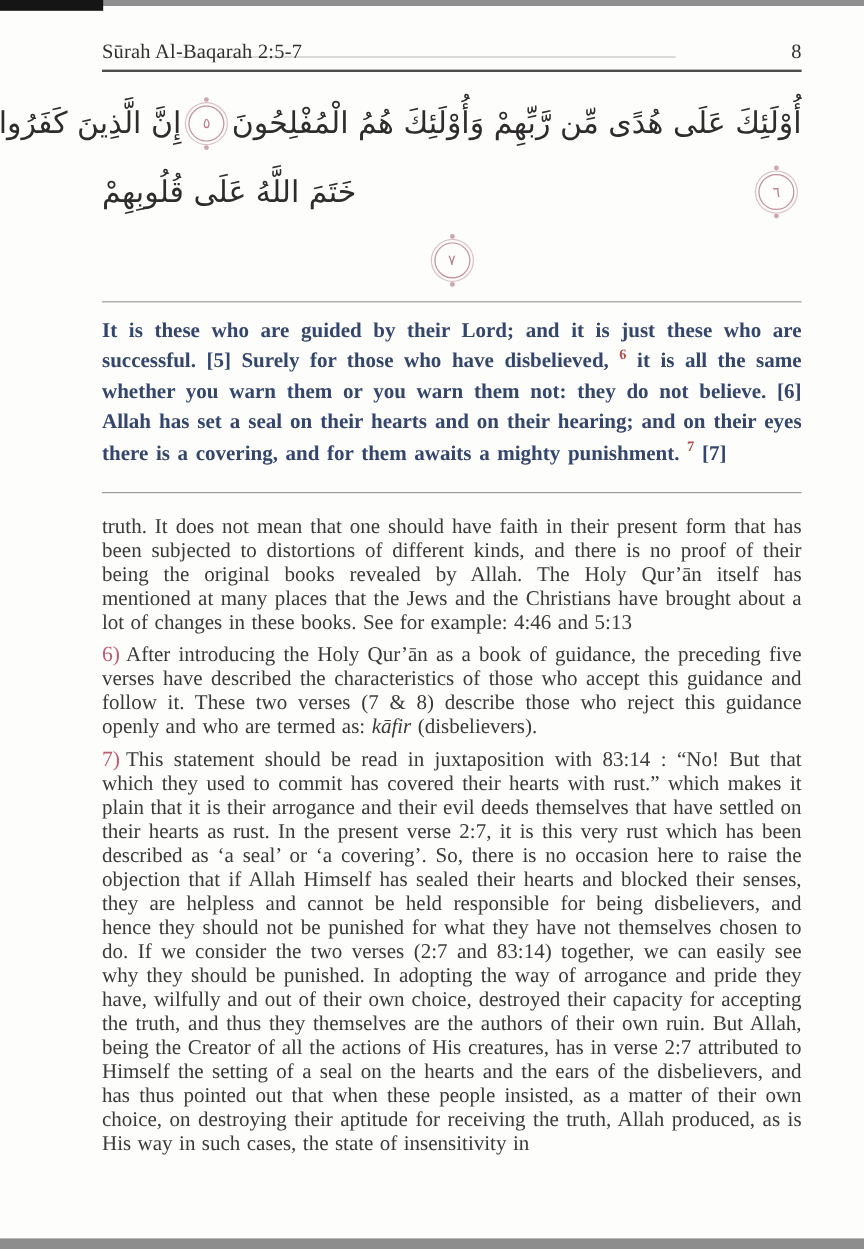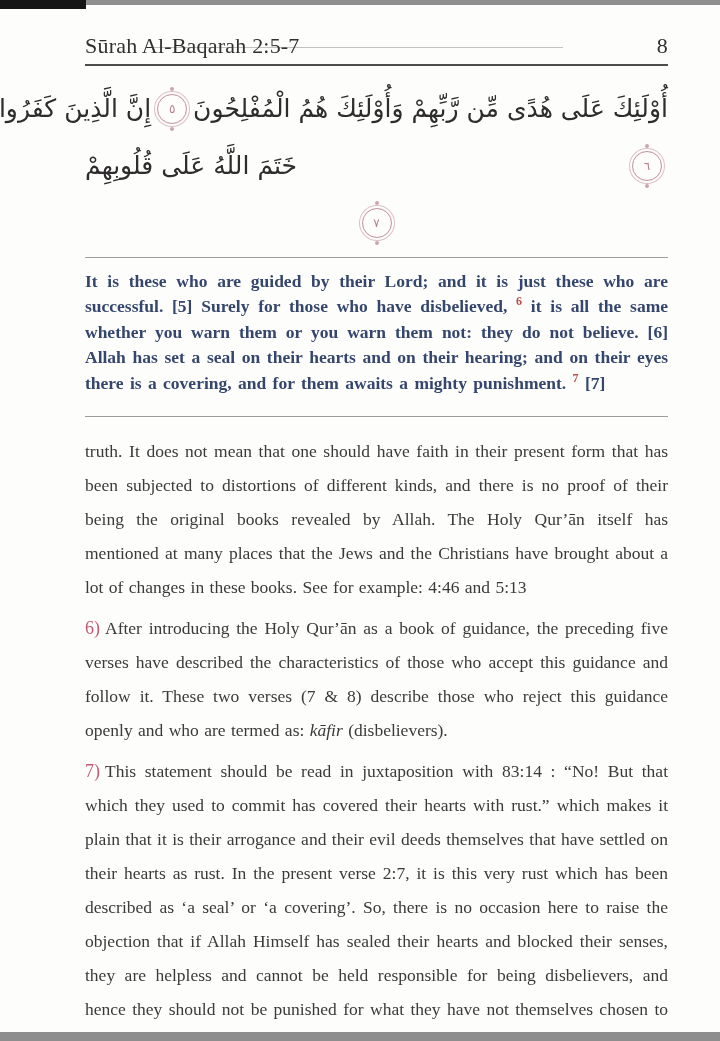--- a/index.html
+++ b/index.html
@@ -21,21 +21,21 @@
   .scan-bar-bottom {
     position: absolute; top: 1032px; left: 0; width: 720px; height: 9px;
     background: #8d8d8d;
   }
   .content {
     position: absolute; left: 85px; top: 0; width: 583px;
   }
   .page-header {
     margin-top: 33px;
     display: flex; justify-content: space-between; align-items: center;
-    font-size: 22px; color: #303030; letter-spacing: 0.2px;
+    font-size: 17px; color: #303030; letter-spacing: 0.2px;
   }
   .header-artifact-line {
     position: absolute; left: 148px; top: 47px; width: 415px; height: 1px;
     background: #c2c2c2;
   }
   .header-rule {
     margin-top: 5px; height: 2px; background: #4d4d4d;
   }
   .arabic-block {
     direction: rtl; margin-top: 14px;
@@ -78,21 +78,21 @@
     color: #35466d;
     word-spacing: 2px;
   }
   .translation .fn-sup {
     font-size: 12px; vertical-align: super; line-height: 0;
     font-weight: bold;
   }
   .commentary { margin-top: 17px; }
   .commentary p {
     margin: 1px 0 7px 0;
-    font-size: 17.5px; line-height: 34px;
+    font-size: 17.5px; line-height: 20px;
     text-align: justify;
     color: #3b3a38;
     word-spacing: 1px;
   }
   .commentary .fn-marker {
     font-size: 18px;
     padding-right: 5px;
   }
   .commentary .italic { font-style: italic; }
 </style>

